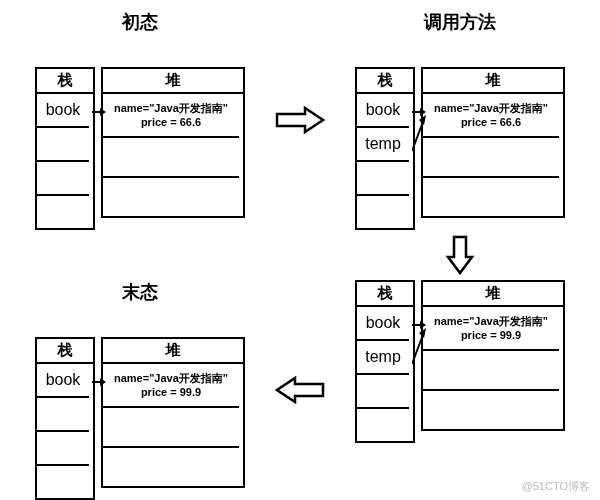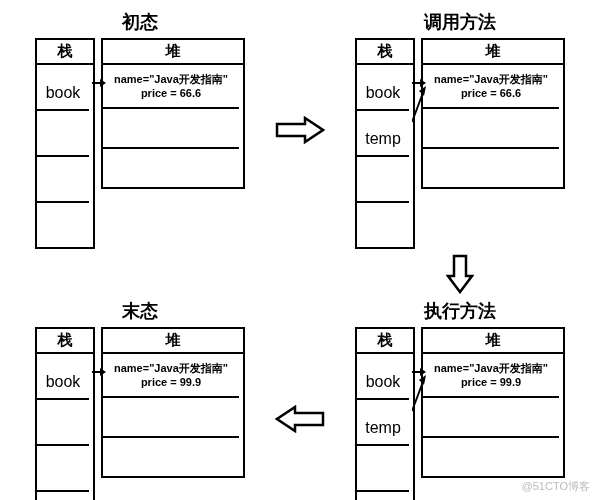--- a/index.html
+++ b/index.html
@@ -16,20 +16,21 @@
     display: grid;
     grid-template-columns: 1fr 60px 1fr;
     grid-template-rows: 1fr 50px 1fr;
     height: 100%;
   }
   .cell {
     display: flex;
     flex-direction: column;
     align-items: center;
     justify-content: flex-start;
+    gap: 29px;
   }
   .state-title {
     font-size: 18px;
     font-weight: bold;
     margin-bottom: 4px;
   }
   .diagram {
     display: flex;
     align-items: flex-start;
     gap: 6px;
@@ -54,21 +55,20 @@
     border: 2.5px solid #000;
   }
   .stack-cell {
     width: 52px;
     height: 32px;
     border-bottom: 2.5px solid #000;
     display: flex;
     align-items: center;
     justify-content: center;
     font-size: 16px;
-    margin-top: 12px;
   }
   .stack-cell:last-child { border-bottom: none; }
   .heap-cells {
     display: flex;
     flex-direction: column;
     border: 2.5px solid #000;
   }
   .heap-cell {
     width: 136px;
     height: 42px;
@@ -224,21 +224,20 @@
     </div>
   </div>
 
   <div class="arrow-between">
     <svg class="big-arrow-h" viewBox="0 0 50 28">
       <polygon points="48,8 20,8 20,2 2,14 20,26 20,20 48,20" fill="#fff" stroke="#000" stroke-width="2.5"></polygon>
     </svg>
   </div>
 
   <div class="cell">
-    <div class="state-title">执行方法</div>
     <div class="diagram" style="position:relative">
       <div class="stack">
         <div class="col-title">栈</div>
         <div class="stack-cells">
           <div class="stack-cell">book</div>
           <div class="stack-cell">temp</div>
           <div class="stack-cell"></div>
           <div class="stack-cell"></div>
         </div>
       </div>

